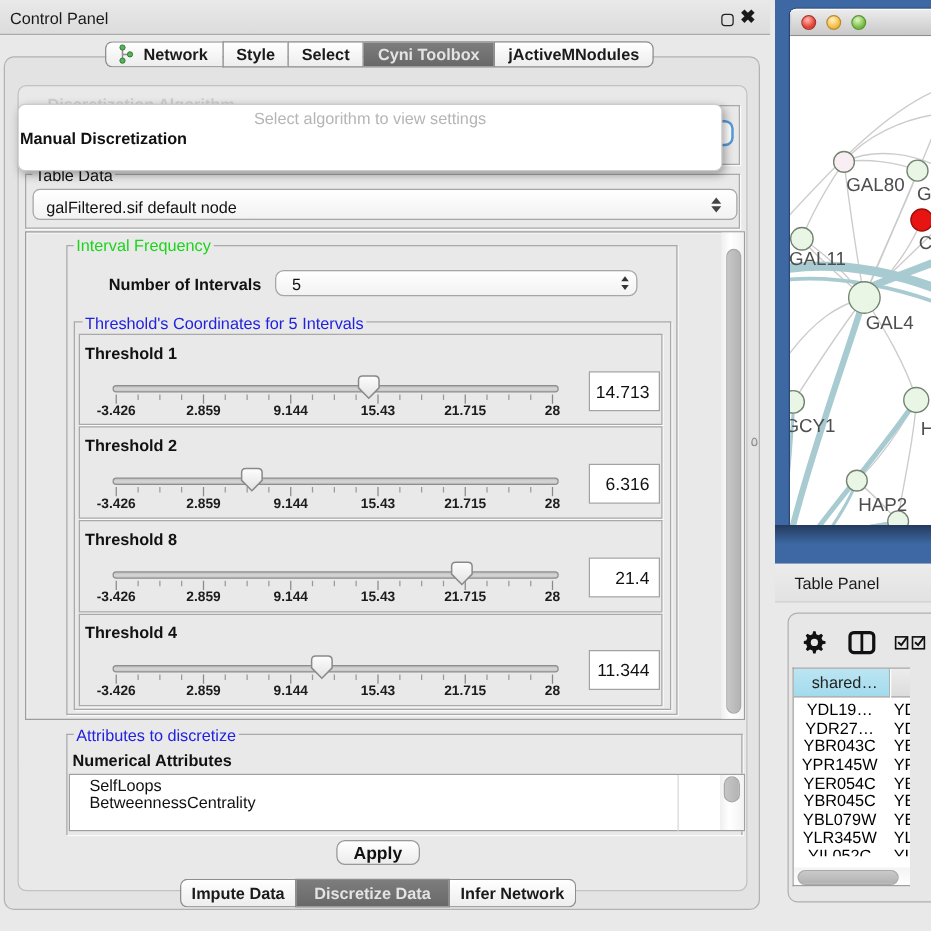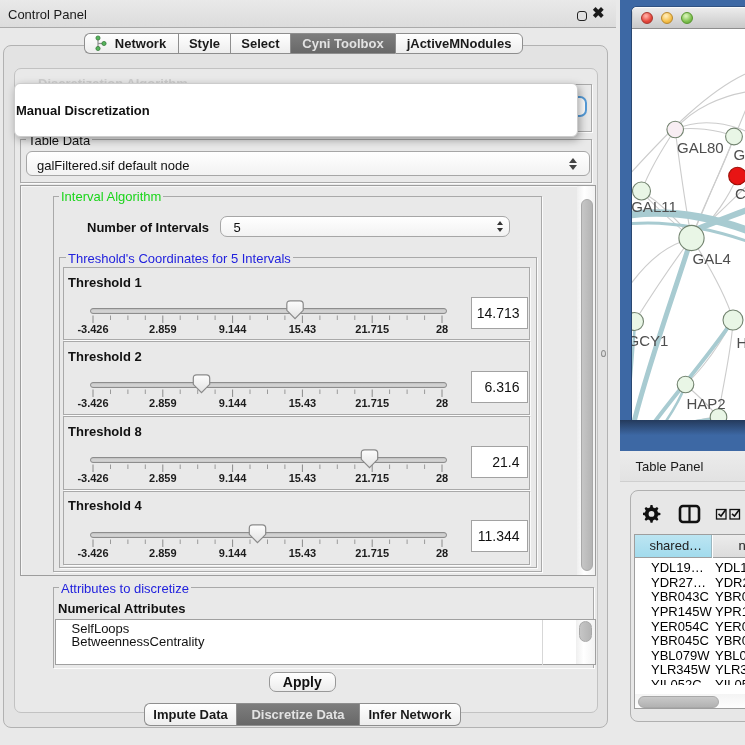--- a/index.html
+++ b/index.html
@@ -69,31 +69,31 @@
 .tl { position:absolute; top:11.5px; width:12px; height:12px; border-radius:6px; }
 #tlr { left:641px; background:radial-gradient(circle at 40% 30%, #ffa79d 10%, #e4453a 60%, #c13930); border:0.5px solid #a8352d; }
 #tly { left:660.8px; background:radial-gradient(circle at 40% 30%, #ffe9b0 10%, #f5bf4a 60%, #d99f2b); border:0.5px solid #b9892c; }
 #tlg { left:680.7px; background:radial-gradient(circle at 40% 30%, #d2f0b0 10%, #7ec04f 60%, #5ba132); border:0.5px solid #57962f; }
 #netsvg { position:absolute; left:631.5px; top:28.5px; }
 #tptitle { position:absolute; left:620px; top:450.5px; width:125px; height:31.5px;
   background:linear-gradient(#ececec,#e2e2e2); border-bottom:1px solid #cfcfcf; }
 #tptitle span { position:absolute; left:15.5px; top:8px; font-size:13px; color:#1a1a1a; }
 #tablepanel { position:absolute; left:629.5px; top:489.5px; width:125px; height:232.5px;
   background:#e7e7e7; border:1px solid #b0b0b0; border-radius:8px 0 0 8px; }
-#tbl { position:absolute; left:634px; top:534px; width:111px; height:175px;
+#tbl { position:absolute; left:634px; top:534px; width:94px; height:175px;
   background:#fff; border:1px solid #9e9e9e; border-right:none; overflow:hidden; }
 #tblhead { position:absolute; left:0; top:0; width:111px; height:23px; }
 #th1 { position:absolute; left:0; top:0; width:76.5px; height:23px; background:linear-gradient(#bce5f2,#a2dbed);
   border-right:1px solid #9bb7c0; border-bottom:1px solid #9e9e9e; font-size:13px; color:#222;
   text-align:center; line-height:22px; padding-left:6px; }
 #th2 { position:absolute; left:77.5px; top:0; width:34px; height:23px; background:linear-gradient(#ececec,#dcdcdc);
   border-bottom:1px solid #9e9e9e; font-size:13px; color:#222; padding-left:26px; line-height:22px; }
 #tbody { position:absolute; left:0; top:23px; width:111px; height:127px; overflow:hidden; }
 .trow { position:absolute; left:0; width:111px; height:14.6px; font-size:13px; color:#000; }
-.tc1 { position:absolute; left:16px; width:73.5px; line-height:14.6px; }
+.tc1 { position:absolute; left:0; width:73.5px; text-align:center; line-height:14.6px; }
 .tc2 { position:absolute; left:80px; line-height:14.6px; white-space:nowrap; }
 #hsb { position:absolute; left:0px; top:159px; width:111px; height:16px;
   background:linear-gradient(#f4f4f4,#ffffff); }
 #hsb div { position:absolute; left:3px; top:2px; width:81px; height:12px;
   background:linear-gradient(#c9c9c9,#b2b2b2); border:1px solid #a8a8a8; border-radius:6px; }
 </style></head>
 <body>
 
 <div id="cptitle">
     <span>Control Panel</span>
@@ -127,21 +127,21 @@
   <span style="position:absolute;left:10px;top:5.5px">galFiltered.sif default node</span>
   <span class="arr" style="left:542px;top:6px;border-left:4px solid transparent;border-right:4px solid transparent;border-bottom:5px solid #444"></span>
   <span class="arr" style="left:542px;top:13px;border-left:4px solid transparent;border-right:4px solid transparent;border-top:5px solid #444"></span>
 </div>
 
 <div id="spane"></div>
 <div class="sbtrackv" style="left:577px;top:186px;width:17.5px;height:389px"></div>
 <div class="sbthumb" style="left:581px;top:199px;width:11.5px;height:372px"></div>
 
 <div class="grp" style="left:52.5px;top:196px;width:489px;height:376px"></div>
-<div class="grptitle" style="left:59px;top:189px;color:#1ad51a">Interval Algorithm</div>
+<div class="grptitle" style="left:59px;top:189px;color:#1ad51a">Interval Frequency</div>
 <div class="b13" style="left:87px;top:219.5px">Number of Intervals</div>
 <div class="combo" style="left:219.5px;top:216px;width:290px;height:21px;border-radius:7px">
   <span style="position:absolute;left:13px;top:2.5px">5</span>
   <span class="arr" style="left:276px;top:4px;border-left:3.5px solid transparent;border-right:3.5px solid transparent;border-bottom:4.5px solid #333"></span>
   <span class="arr" style="left:276px;top:11px;border-left:3.5px solid transparent;border-right:3.5px solid transparent;border-top:4.5px solid #333"></span>
 </div>
 
 <div class="grp" style="left:58.5px;top:257px;width:478px;height:311px"></div>
 <div class="grptitle" style="left:66px;top:251px;color:#2222dd">Threshold's Coordinates for 5 Intervals</div>
 
@@ -309,20 +309,21 @@
 
 <div id="applybtn">Apply</div>
 
 <div class="tab btab" style="left:144px;width:92px;border-radius:6px 0 0 6px;border-right:none">Impute Data</div>
 <div class="tab btab tabsel" style="left:236px;width:124px">Discretize Data</div>
 <div class="tab btab" style="left:360px;width:101px;border-radius:0 6px 6px 0;border-left:none">Infer Network</div>
 
 <div class="abs" style="left:600.5px;top:350px;width:5px;height:7px;border:1.2px solid #8f8f8f;border-radius:50% 50% 50% 50%/60% 60% 40% 40%;background:#dcdcdc"></div>
 
 <div id="popup">
+  <div class="it" style="top:3px;text-align:center;color:#b5b5b5">Select algorithm to view settings</div>
   <div class="it" style="top:18.5px;font-weight:bold">Manual Discretization</div>
 </div>
 
 <div id="bluebg"></div>
 <div id="winshadow"></div>
 <div id="macwin"></div>
 <svg id="netsvg" width="113.5" height="391" viewBox="0 0 113.5 391">
  <g fill="none" stroke="#cccccc" stroke-width="1.1">
   <path d="M 43.2 100.5 C 60 80 90 66 120 62"></path>
   <path d="M 43.2 100.5 C 70 88 100 95 120 105"></path>

